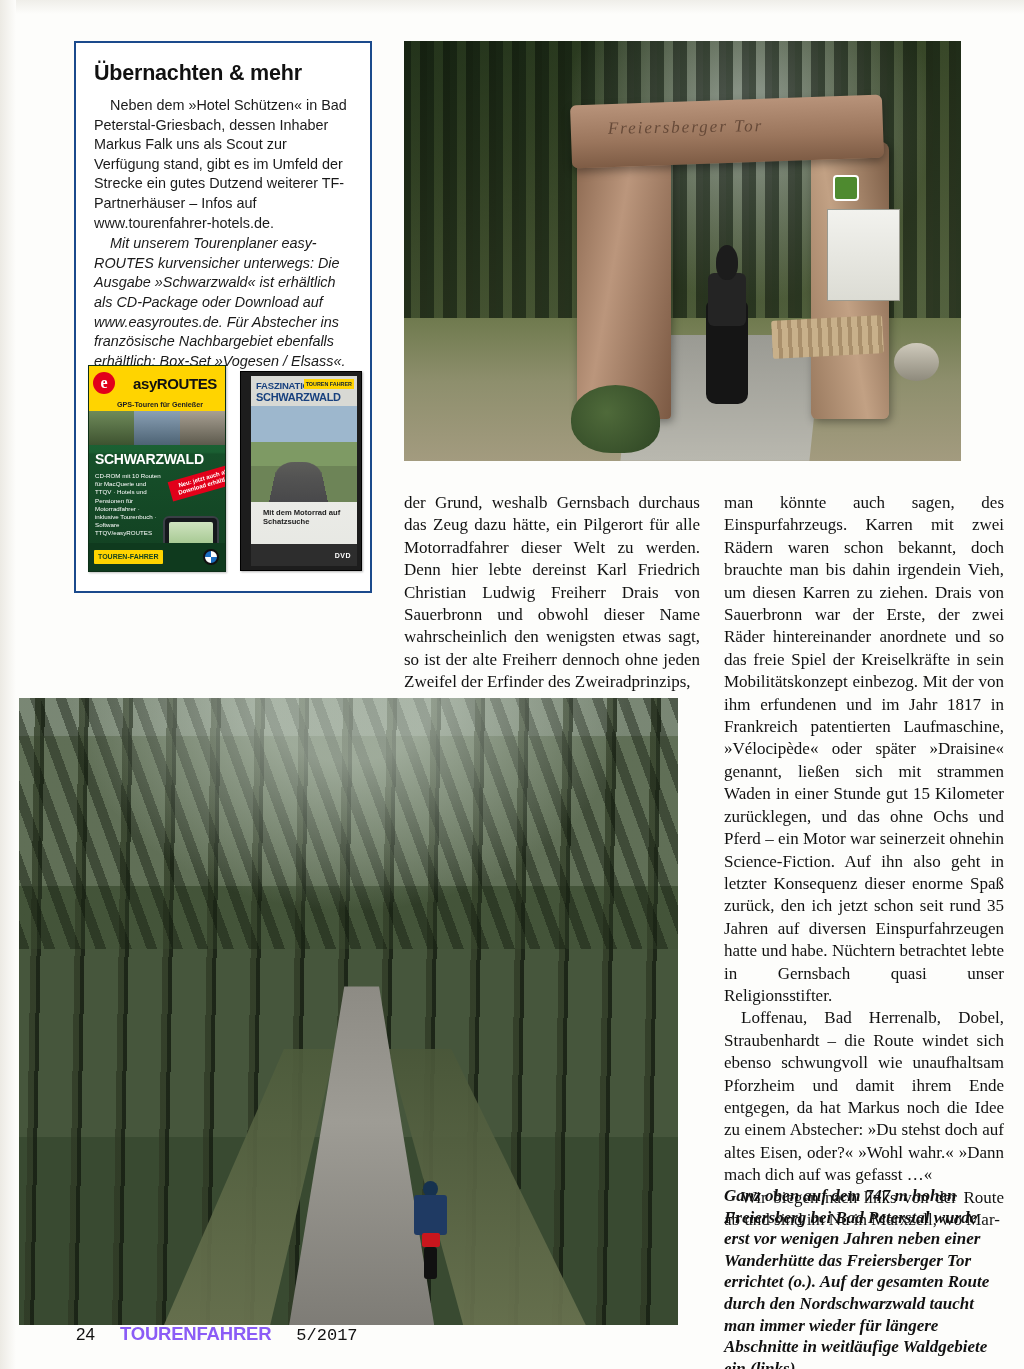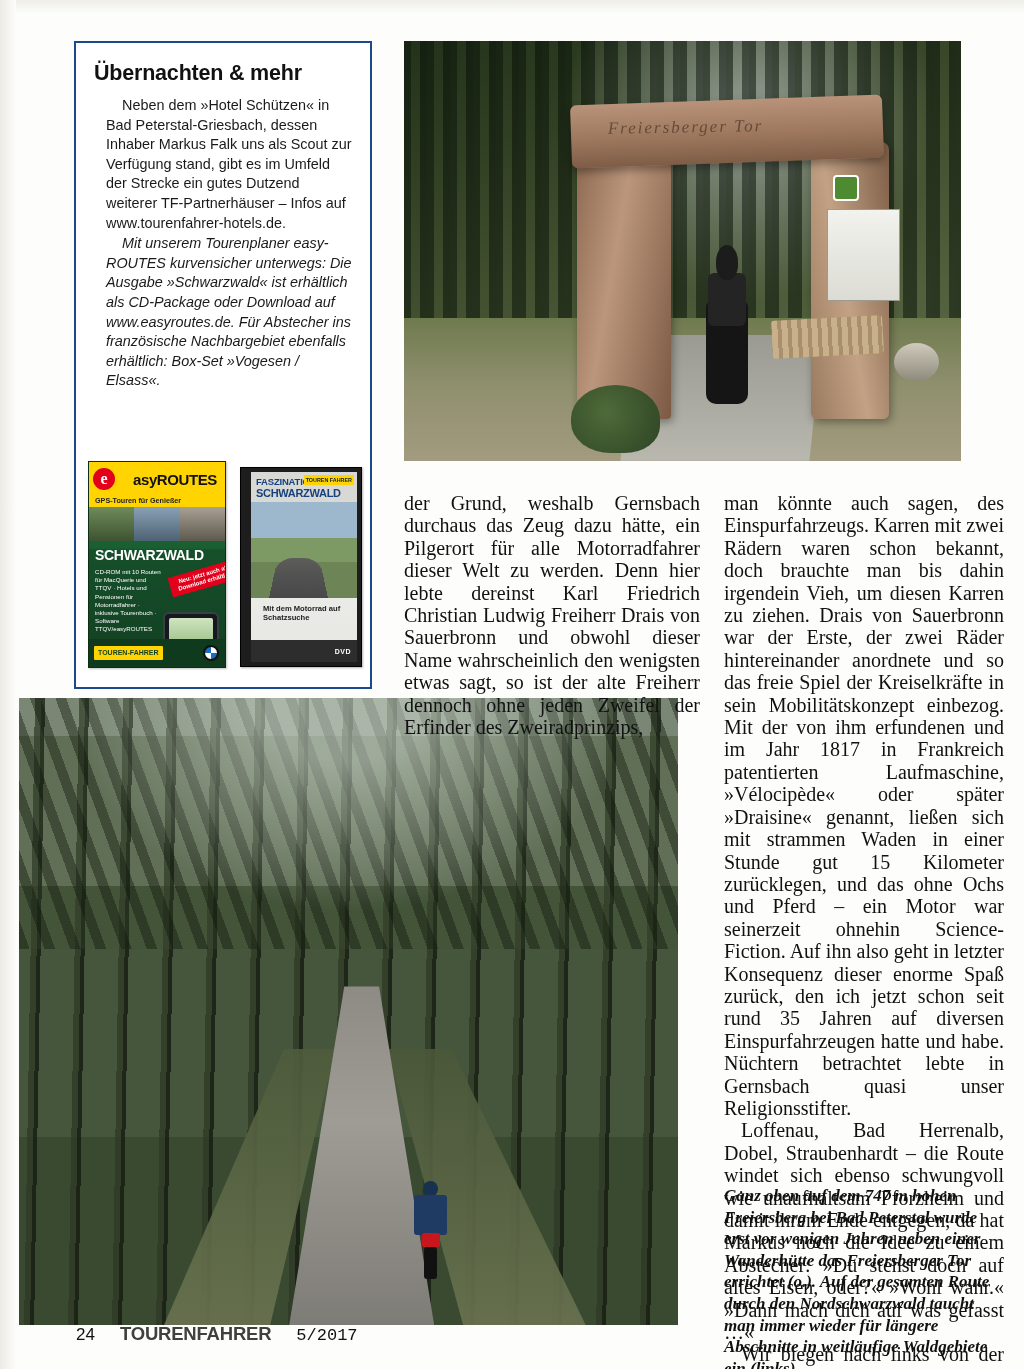--- a/index.html
+++ b/index.html
@@ -26,21 +26,21 @@
   }
   .scan-edge-left {
     position: absolute; top: 0; bottom: 0; left: 0; width: 16px;
     background: linear-gradient(to right, #eceae4, #fdfdfb);
   }
 
   
   .sidebar-box {
     position: absolute;
     left: 74px; top: 41px;
-    width: 298px; height: 648px;
+    width: 298px; height: 552px;
     border: 2px solid #1b4a8c;
     background: #ffffff;
   }
   .sidebar-inner {
     padding: 16px 16px 0 16px;
   }
   .sidebar-title {
     font-family: "Liberation Sans", sans-serif;
     font-weight: bold;
     font-size: 21.5px;
@@ -49,21 +49,21 @@
     margin: 2px 0 10px 2px;
   }
   .sidebar-text {
     font-family: "Liberation Sans", sans-serif;
     font-size: 14.4px;
     line-height: 19.6px;
     color: #1a1a1a;
     text-align: left;
     margin: 0 0 0 2px;
   }
-  .sidebar-text p { margin: 0 0 0 12px; text-indent: 16px; }
+  .sidebar-text p { margin: 0 0 0 0; text-indent: 16px; }
   .sidebar-text p + p { margin-top: 1px; font-style: italic; }
 
   
   .products {
     position: absolute;
     left: 12px; bottom: 12px;
     width: 274px; height: 214px;
   }
   
   .prod-easyroutes {
@@ -84,20 +84,21 @@
     font-size: 16px; display: flex; align-items: center; justify-content: center;
     font-family: "Liberation Serif", serif;
   }
   .er-word {
     font-size: 15px; font-weight: bold; color: #111; margin-left: 18px;
     letter-spacing: -0.4px;
   }
   .er-sub {
     background: #ffd400; color: #222; font-size: 7.2px; font-weight: bold;
     padding: 0 0 2px 6px;
+    text-align: center;
   }
   .er-photos { display: flex; height: 34px; }
   .er-photos div { flex: 1; }
   .er-p1 { background: linear-gradient(#6f8a5a, #3e5330); }
   .er-p2 { background: linear-gradient(#8aa0b5, #4d6374); }
   .er-p3 { background: linear-gradient(#a8a093, #5d5a4d); }
   .er-title {
     color: #fff; font-weight: bold; font-size: 14px; padding: 6px 0 3px 6px;
     letter-spacing: -0.3px;
   }
@@ -339,21 +340,21 @@
   }
   .pf-rider .helmet2 {
     position: absolute; left: 34%; top: 0%; width: 32%; height: 16%;
     background: #16324f; border-radius: 50%;
   }
 
   
   .col {
     position: absolute;
     font-family: "Liberation Serif", serif;
-    font-size: 20px;
+    font-size: 17px;
     line-height: 22.4px;
     color: #111;
     text-align: justify;
     hyphens: auto;
   }
   .col p { margin: 0; text-indent: 17px; }
   .col p.noindent { text-indent: 0; }
 
   .col-mid {
     left: 404px; top: 492px;
@@ -380,21 +381,21 @@
     position: absolute;
     left: 76px; bottom: 24px;
     display: flex; align-items: baseline; gap: 25px;
   }
   .footer .pg {
     font-family: "Liberation Sans", sans-serif;
     font-size: 17px; color: #111;
   }
   .footer .mag {
     font-family: "Liberation Sans", sans-serif;
-    font-weight: bold; font-size: 18.5px; letter-spacing: -0.2px; color: #404040;
+    font-weight: bold; font-size: 18.5px; letter-spacing: -0.2px; color: #8b5cf6;
   }
   .footer .iss {
     font-family: Liberation Mono, monospace;
     font-size: 17px; color: #111;
   }
 </style>
 </head>
 <body>
 
 <div class="page">

